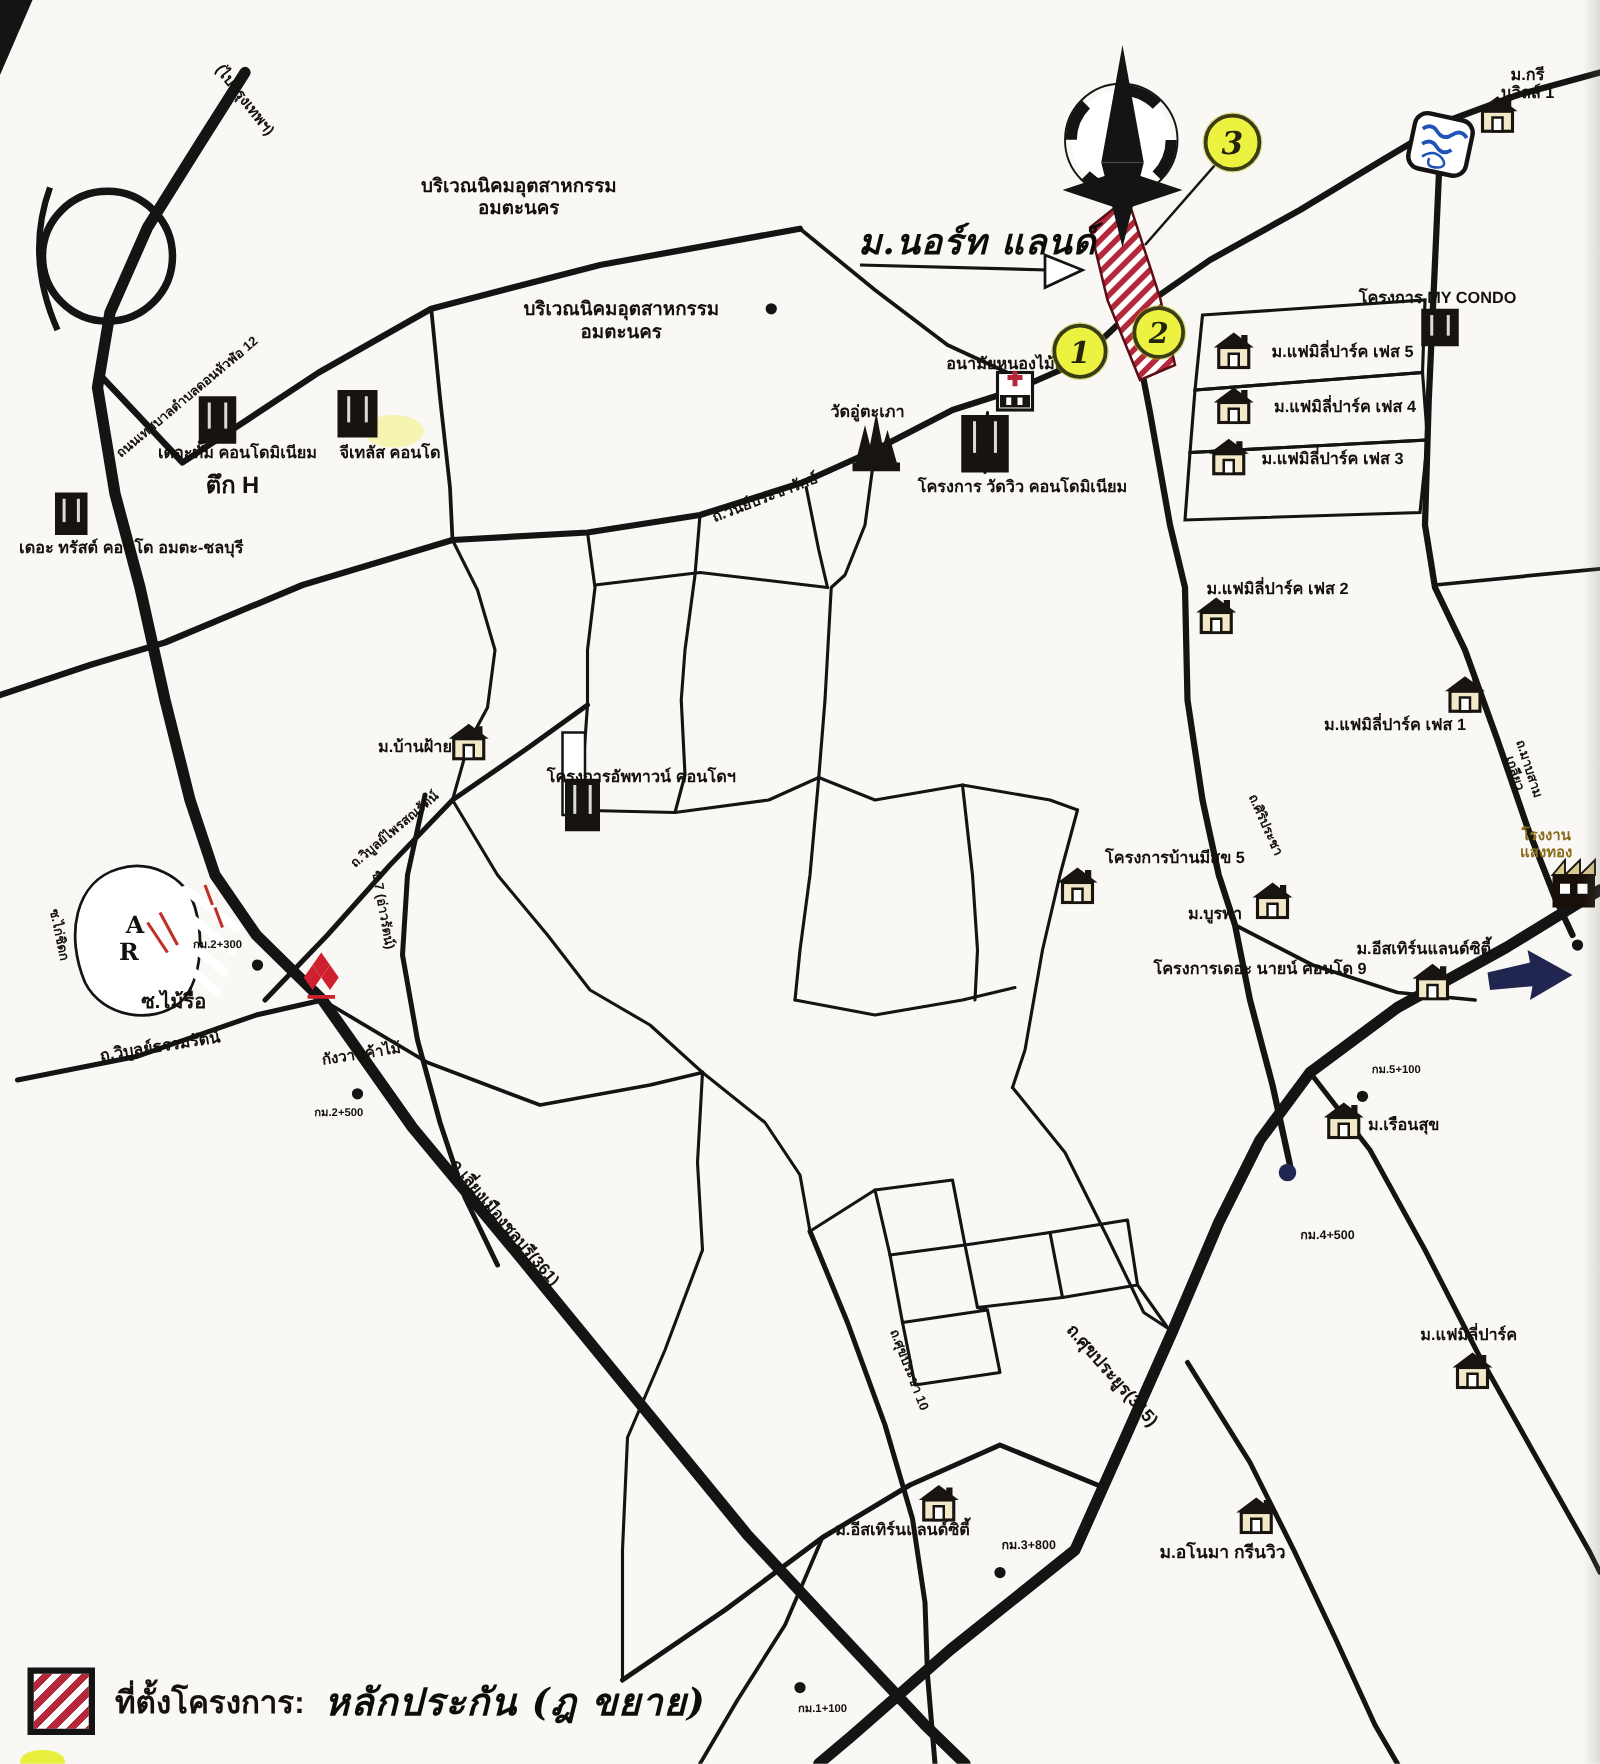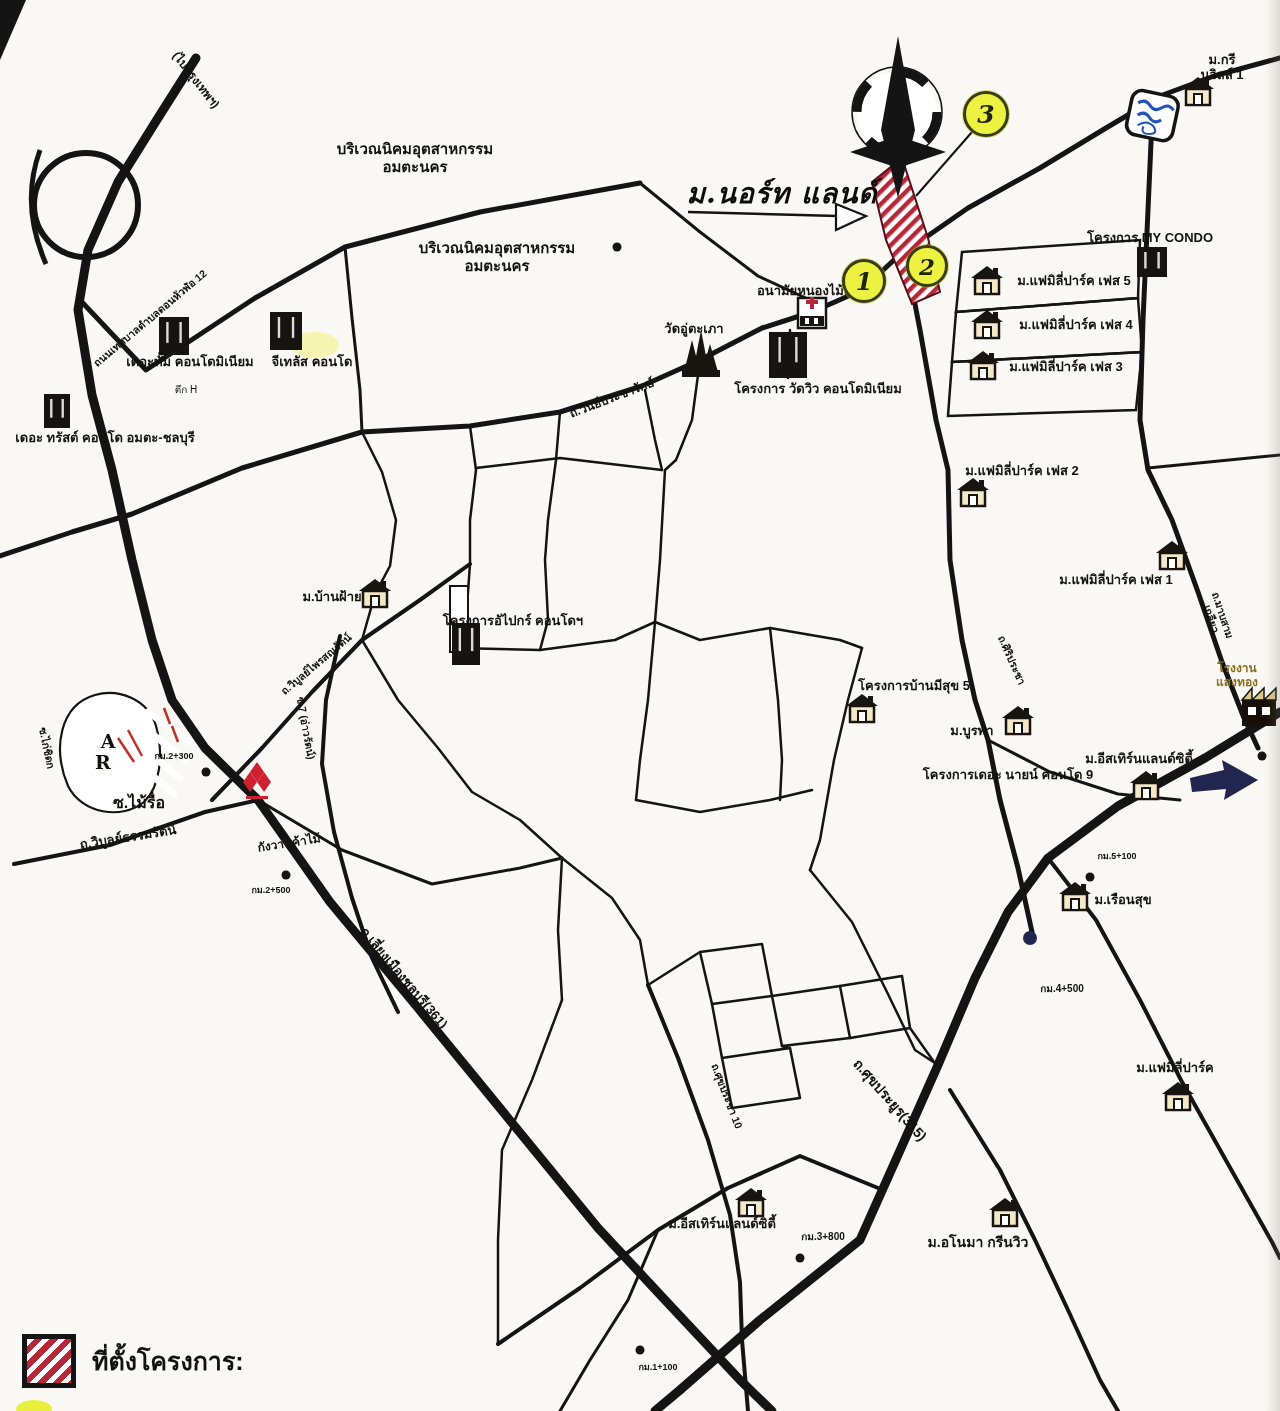--- a/index.html
+++ b/index.html
@@ -264,49 +264,49 @@
   </svg>
 
   <div id="labels-layer">
       <div class="lbl" style="left: 415px; top: 158px; font-size: 15px; font-weight: 700; transform: translate(-50%, -50%);">บริเวณนิคมอุตสาหกรรม
 อมตะนคร</div>
       <div class="lbl" style="left: 497px; top: 257px; font-size: 15px; font-weight: 700; transform: translate(-50%, -50%);">บริเวณนิคมอุตสาหกรรม
 อมตะนคร</div>
       <div class="lbl" style="left: 196px; top: 80px; font-size: 12px; font-weight: 700; transform: translate(-50%, -50%) rotate(52deg);">(ไปกรุงเทพฯ)</div>
       <div class="lbl" style="left: 150px; top: 318px; font-size: 10.5px; font-weight: 700; transform: translate(-50%, -50%) rotate(-40deg);">ถนนเทศบาลตำบลดอนหัวฬ่อ 12</div>
       <div class="lbl" style="left: 190px; top: 362px; font-size: 13px; font-weight: 700; transform: translate(-50%, -50%);">เดอะทั้ม คอนโดมิเนียม</div>
-      <div class="lbl" style="left: 186px; top: 390px; font-size: 10px; font-weight: 400; transform: translate(-50%, -50%);">ตึก H</div>
+      <div class="lbl" style="left: 186px; top: 390px; font-size: 19px; font-weight: 700; transform: translate(-50%, -50%);">ตึก H</div>
       <div class="lbl" style="left: 312px; top: 362px; font-size: 13px; font-weight: 700; transform: translate(-50%, -50%);">จีเทลัส คอนโด</div>
       <div class="lbl" style="left: 105px; top: 438px; font-size: 13px; font-weight: 700; transform: translate(-50%, -50%);">เดอะ ทรัสต์ คอนโด อมตะ-ชลบุรี</div>
       <div class="lbl hw" style="left: 782px; top: 194px; font-size: 28px; transform: translate(-50%, -50%); text-align: right;">ม.นอร์ท แลนด์</div>
       <div class="lbl" style="left: 1222px; top: 67px; font-size: 13px; font-weight: 700; transform: translate(-50%, -50%);">ม.กรีนวิลล์ 1</div>
       <div class="lbl" style="left: 1150px; top: 238px; font-size: 13px; font-weight: 700; transform: translate(-50%, -50%);">โครงการ MY CONDO</div>
       <div class="lbl" style="left: 1074px; top: 281px; font-size: 13px; font-weight: 700; transform: translate(-50%, -50%);">ม.แฟมิลี่ปาร์ค เฟส 5</div>
       <div class="lbl" style="left: 1076px; top: 325px; font-size: 13px; font-weight: 700; transform: translate(-50%, -50%);">ม.แฟมิลี่ปาร์ค เฟส 4</div>
       <div class="lbl" style="left: 1066px; top: 367px; font-size: 13px; font-weight: 700; transform: translate(-50%, -50%);">ม.แฟมิลี่ปาร์ค เฟส 3</div>
       <div class="lbl" style="left: 1022px; top: 471px; font-size: 13px; font-weight: 700; transform: translate(-50%, -50%);">ม.แฟมิลี่ปาร์ค เฟส 2</div>
       <div class="lbl" style="left: 1116px; top: 580px; font-size: 13px; font-weight: 700; transform: translate(-50%, -50%);">ม.แฟมิลี่ปาร์ค เฟส 1</div>
       <div class="lbl" style="left: 812px; top: 291px; font-size: 13px; font-weight: 700; transform: translate(-50%, -50%);">อนามัยหนองไม้แดง</div>
       <div class="lbl" style="left: 694px; top: 329px; font-size: 13px; font-weight: 700; transform: translate(-50%, -50%);">วัดอู่ตะเภา</div>
       <div class="lbl" style="left: 818px; top: 389px; font-size: 13px; font-weight: 700; transform: translate(-50%, -50%);">โครงการ วัดวิว คอนโดมิเนียม</div>
       <div class="lbl" style="left: 612px; top: 398px; font-size: 12px; font-weight: 700; transform: translate(-50%, -50%) rotate(-21deg);">ถ.วินย์ประชารักษ์</div>
       <div class="lbl" style="left: 332px; top: 597px; font-size: 13px; font-weight: 700; transform: translate(-50%, -50%);">ม.บ้านฝ้าย</div>
-      <div class="lbl" style="left: 513px; top: 621px; font-size: 13px; font-weight: 700; transform: translate(-50%, -50%);">โครงการอัไปกร์ คอนโดฯ</div>
+      <div class="lbl" style="left: 513px; top: 621px; font-size: 13px; font-weight: 700; transform: translate(-50%, -50%);">โครงการอัพทาวน์ คอนโดฯ</div>
       <div class="lbl" style="left: 316px; top: 664px; font-size: 10.5px; font-weight: 700; transform: translate(-50%, -50%) rotate(-40deg);">ถ.วิบูลย์ไพรสณรัตน์</div>
       <div class="lbl" style="left: 306px; top: 728px; font-size: 10.5px; font-weight: 700; transform: translate(-50%, -50%) rotate(80deg);">ซ.7 (อ่าวรัตน์)</div>
       <div class="lbl" style="left: 47px; top: 748px; font-size: 10.5px; font-weight: 700; transform: translate(-50%, -50%) rotate(78deg);">ซ.ไก่ชิดก</div>
       <div class="lbl serif" style="left: 108px; top: 741px; font-size: 19px; transform: translate(-50%, -50%);">A</div>
       <div class="lbl serif" style="left: 103px; top: 762px; font-size: 19px; transform: translate(-50%, -50%);">R</div>
       <div class="lbl" style="left: 174px; top: 756px; font-size: 9px; font-weight: 700; transform: translate(-50%, -50%);">กม.2+300</div>
       <div class="lbl" style="left: 139px; top: 803px; font-size: 16px; font-weight: 700; transform: translate(-50%, -50%);">ซ.ไม้รื่อ</div>
       <div class="lbl" style="left: 128px; top: 837px; font-size: 13px; font-weight: 700; transform: translate(-50%, -50%) rotate(-9deg);">ถ.วิบูลย์ธรรมรัตน์</div>
       <div class="lbl" style="left: 289px; top: 843px; font-size: 12px; font-weight: 700; transform: translate(-50%, -50%) rotate(-9deg);">กังวานค้าไม้</div>
       <div class="lbl" style="left: 271px; top: 890px; font-size: 9px; font-weight: 700; transform: translate(-50%, -50%);">กม.2+500</div>
       <div class="lbl" style="left: 404px; top: 978px; font-size: 13px; font-weight: 700; transform: translate(-50%, -50%) rotate(50deg);">ถ.เลี่ยงเมืองชลบุรี(361)</div>
-      <div class="lbl" style="left: 914px; top: 686px; font-size: 13px; font-weight: 700; transform: translate(-50%, -50%);">โครงการบ้านมีสุข 5</div>
+      <div class="lbl" style="left: 940px; top: 686px; font-size: 13px; font-weight: 700; transform: translate(-50%, -50%);">โครงการบ้านมีสุข 5</div>
       <div class="lbl" style="left: 972px; top: 731px; font-size: 13px; font-weight: 700; transform: translate(-50%, -50%);">ม.บูรพา</div>
       <div class="lbl" style="left: 968px; top: 775px; font-size: 13px; font-weight: 700; transform: translate(-50%, -50%); margin-left: 40px;">โครงการเดอะ นายน์ คอนโด 9</div>
       <div class="lbl" style="left: 1139px; top: 759px; font-size: 13px; font-weight: 700; transform: translate(-50%, -50%);">ม.อีสเทิร์นแลนด์ซิตี้</div>
       <div class="lbl" style="left: 1012px; top: 660px; font-size: 10.5px; font-weight: 700; transform: translate(-50%, -50%) rotate(66deg);">ถ.ศิริประชา</div>
       <div class="lbl" style="left: 1237px; top: 675px; font-size: 12px; font-weight: 700; color: rgb(138, 109, 26); transform: translate(-50%, -50%);">โรงงานแสงทอง</div>
       <div class="lbl" style="left: 1217px; top: 617px; font-size: 10.5px; font-weight: 700; transform: translate(-50%, -50%) rotate(72deg);">ถ.มาบสามเกลียว</div>
       <div class="lbl" style="left: 1117px; top: 856px; font-size: 9px; font-weight: 700; transform: translate(-50%, -50%);">กม.5+100</div>
       <div class="lbl" style="left: 1123px; top: 900px; font-size: 13px; font-weight: 700; transform: translate(-50%, -50%);">ม.เรือนสุข</div>
       <div class="lbl" style="left: 1062px; top: 989px; font-size: 10px; font-weight: 700; transform: translate(-50%, -50%);">กม.4+500</div>
       <div class="lbl" style="left: 1175px; top: 1068px; font-size: 13px; font-weight: 700; transform: translate(-50%, -50%);">ม.แฟมิลี่ปาร์ค</div>
@@ -323,16 +323,17 @@
         <span style="font-size: 23px;">2</span>
       </div>
       <div class="marker" style="left: 986px; top: 114px; width: 40px; height: 40px;">
         <span style="font-size: 25px;">3</span>
       </div>
     </div>
 
   <div id="legend">
     <div id="legend-swatch"></div>
     <span id="legend-text-printed">ที่ตั้งโครงการ:</span>
+    <span id="legend-text-hand">หลักประกัน (ฎ ขยาย)</span>
   </div>
 
   <div id="scan-edge"></div>
 </div>
 
 </body></html>

